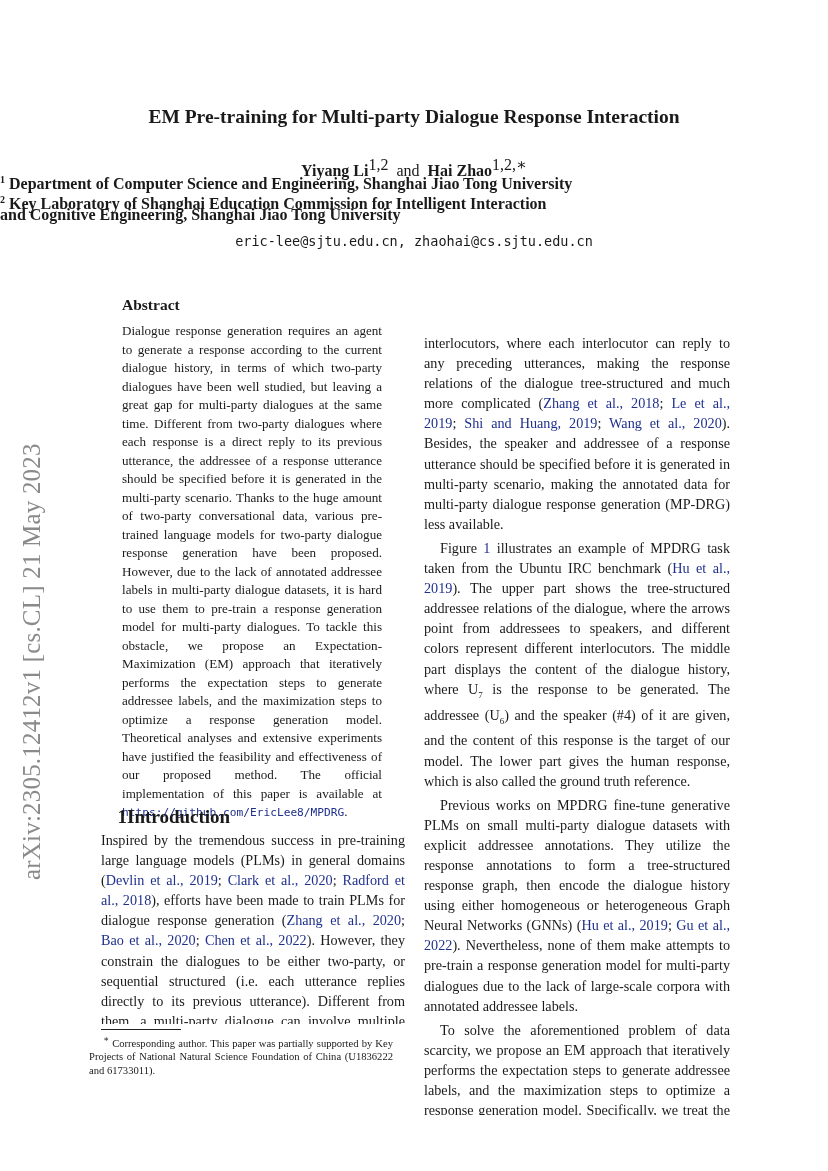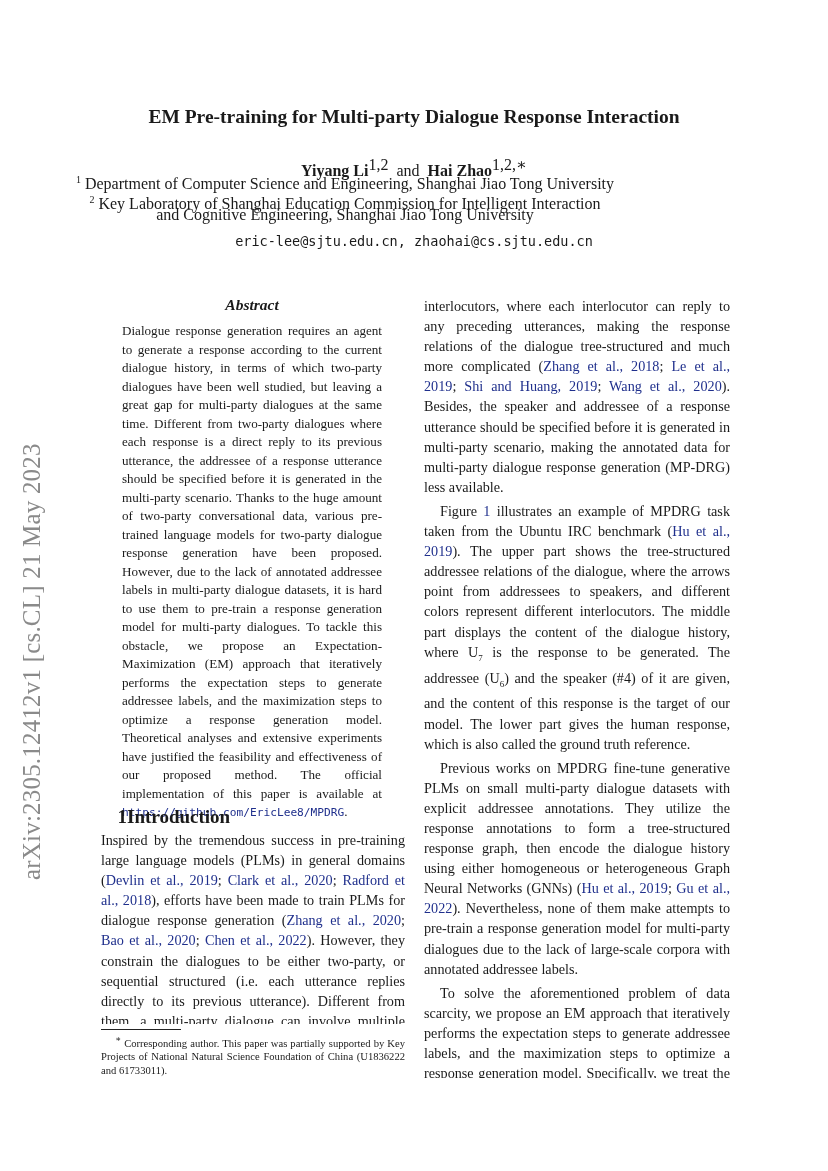--- a/index.html
+++ b/index.html
@@ -5,37 +5,37 @@
   html, body { margin: 0; padding: 0; background: #ffffff; }
   body { width: 828px; height: 1171px; position: relative; overflow: hidden;
          font-family: "Liberation Serif", "DejaVu Serif", serif; color: #1a1a1a; }
   .side-stamp { position: absolute; left: 18px; top: 880px; transform-origin: 0 0; transform: rotate(-90deg);
                 font-size: 25px; color: #8a8a8a; white-space: nowrap; letter-spacing: 0.2px; }
   .title { position: absolute; top: 106px; left: 0; width: 828px; text-align: center;
            font-weight: bold; font-size: 19.5px; }
   .authors { position: absolute; top: 155px; left: 0; width: 828px; text-align: center; font-size: 16px; }
   .authors b { font-weight: bold; }
   .authors sup { font-size: 16px; }
-  .affil { position: absolute; left: 0; width: 690px; text-align: center; font-size: 16px; }
+  .affil { position: absolute; left: 0; width: 690px; text-align: left; font-size: 16px; font-weight: bold; }
   .affil sup { font-size: 10px; }
   .emails { position: absolute; top: 233px; left: 0; width: 828px; text-align: center;
             font-family: "DejaVu Sans Mono", "Liberation Mono", monospace; font-size: 13.5px; }
   .col { position: absolute; font-size: 14.2px; line-height: 20.1px; text-align: justify; hyphens: manual; }
   .col-left { left: 101px; width: 304px; }
   .col-right { left: 424px; width: 306px; top: 296px; }
-  .abstract-h { position: absolute; left: 122px; width: 260px; top: 296px; text-align: center;
-                font-weight: bold; font-size: 15.5px; font-style: italic; }
+  .abstract-h { position: absolute; left: 122px; width: 260px; top: 296px; 
+                font-weight: bold; font-size: 15.5px; }
   .abstract { position: absolute; left: 122px; width: 260px; top: 322px; font-size: 13.1px; line-height: 18.5px; text-align: justify; }
   .mono { font-family: "DejaVu Sans Mono", "Liberation Mono", monospace; font-size: 11.2px; }
   .link { color: #1f2f8c; }
   .sec-h { position: absolute; left: 101px; top: 806px; font-weight: bold; font-size: 19px; text-align: right; }
   .sec-h .num { display: inline-block; width: 26px; }
   .intro { top: 830px; }
   .fn-rule { position: absolute; left: 101px; top: 1029px; width: 80px; border-top: 1px solid #222; }
-  .footnote { position: absolute; left: 101px; top: 1033px; width: 304px; font-size: 10.6px; line-height: 13.6px; text-align: justify; }
+  .footnote { position: absolute; left: 89px; top: 1033px; width: 304px; font-size: 10.6px; line-height: 13.6px; text-align: justify; }
   p { margin: 0; }
   .indent { text-indent: 16px; }
   .para-gap { margin-top: 4px; }
   sub { font-size: 9px; }
 </style>
 </head>
 <body>
 
 <div class="side-stamp">arXiv:2305.12412v1  [cs.CL]  21 May 2023</div>
 
@@ -75,21 +75,21 @@
     <span>Inspired by the tremendous success in pre-training large language models (PLMs) in general domains (</span><a class="link">Devlin et al., 2019</a><span>; </span><a class="link">Clark et al., 2020</a><span>; </span><a class="link">Radford et al., 2018</a><span>), efforts have been made to train PLMs for dialogue response generation (</span><a class="link">Zhang et al., 2020</a><span>; </span><a class="link">Bao et al., 2020</a><span>; </span><a class="link">Chen et al., 2022</a><span>). However, they constrain the dialogues to be either two-party, or sequential structured (i.e. each utterance replies directly to its previous utterance). Different from them, a multi-party dialogue can involve multiple interlocutors, where each interlocutor can reply to any preceding utterances, making the response relations of the dialogue tree-structured and much more complicated (</span>
   </p>
 </div>
 
 <div class="fn-rule"></div>
 <div class="footnote">
   <span style="padding-left:14px"></span><sup>∗</sup>
   <span>Corresponding author. This paper was partially supported by Key Projects of National Natural Science Foundation of China (U1836222 and 61733011).</span>
 </div>
 
-<div class="col col-right" style="height:782px; overflow:hidden;">
+<div class="col col-right" style="height:782px; overflow:hidden;margin-top:37px;">
   <p>
     
     <span>interlocutors, where each interlocutor can reply to any preceding utterances, making the response relations of the dialogue tree-structured and much more complicated (</span><a class="link">Zhang et al., 2018</a><span>; </span><a class="link">Le et al., 2019</a><span>; </span><a class="link">Shi and Huang, 2019</a><span>; </span><a class="link">Wang et al., 2020</a><span>). Besides, the speaker and addressee of a response utterance should be specified before it is generated in multi-party scenario, making the annotated data for multi-party dialogue response generation (MP-DRG) less available.</span>
   </p>
   <p class="indent para-gap">
     <span>Figure </span><a class="link">1</a><span> illustrates an example of MPDRG task taken from the Ubuntu IRC benchmark (</span><a class="link">Hu et al., 2019</a><span>). The upper part shows the tree-structured addressee relations of the dialogue, where the arrows point from addressees to speakers, and different colors represent different interlocutors. The middle part displays the content of the dialogue history, where U</span><sub>7</sub><span> is the response to be generated. The addressee (U</span><sub>6</sub><span>) and the speaker (#4) of it are given, and the content of this response is the target of our model. The lower part gives the human response, which is also called the ground truth reference.</span>
   </p>
   <p class="indent para-gap">
     <span>Previous works on MPDRG fine-tune generative PLMs on small multi-party dialogue datasets with explicit addressee annotations. They utilize the response annotations to form a tree-structured response graph, then encode the dialogue history using either homogeneous or heterogeneous Graph Neural Networks (GNNs) (</span><a class="link">Hu et al., 2019</a><span>; </span><a class="link">Gu et al., 2022</a><span>). Nevertheless, none of them make attempts to pre-train a response generation model for multi-party dialogues due to the lack of large-scale corpora with annotated addressee labels.</span>
   </p>

